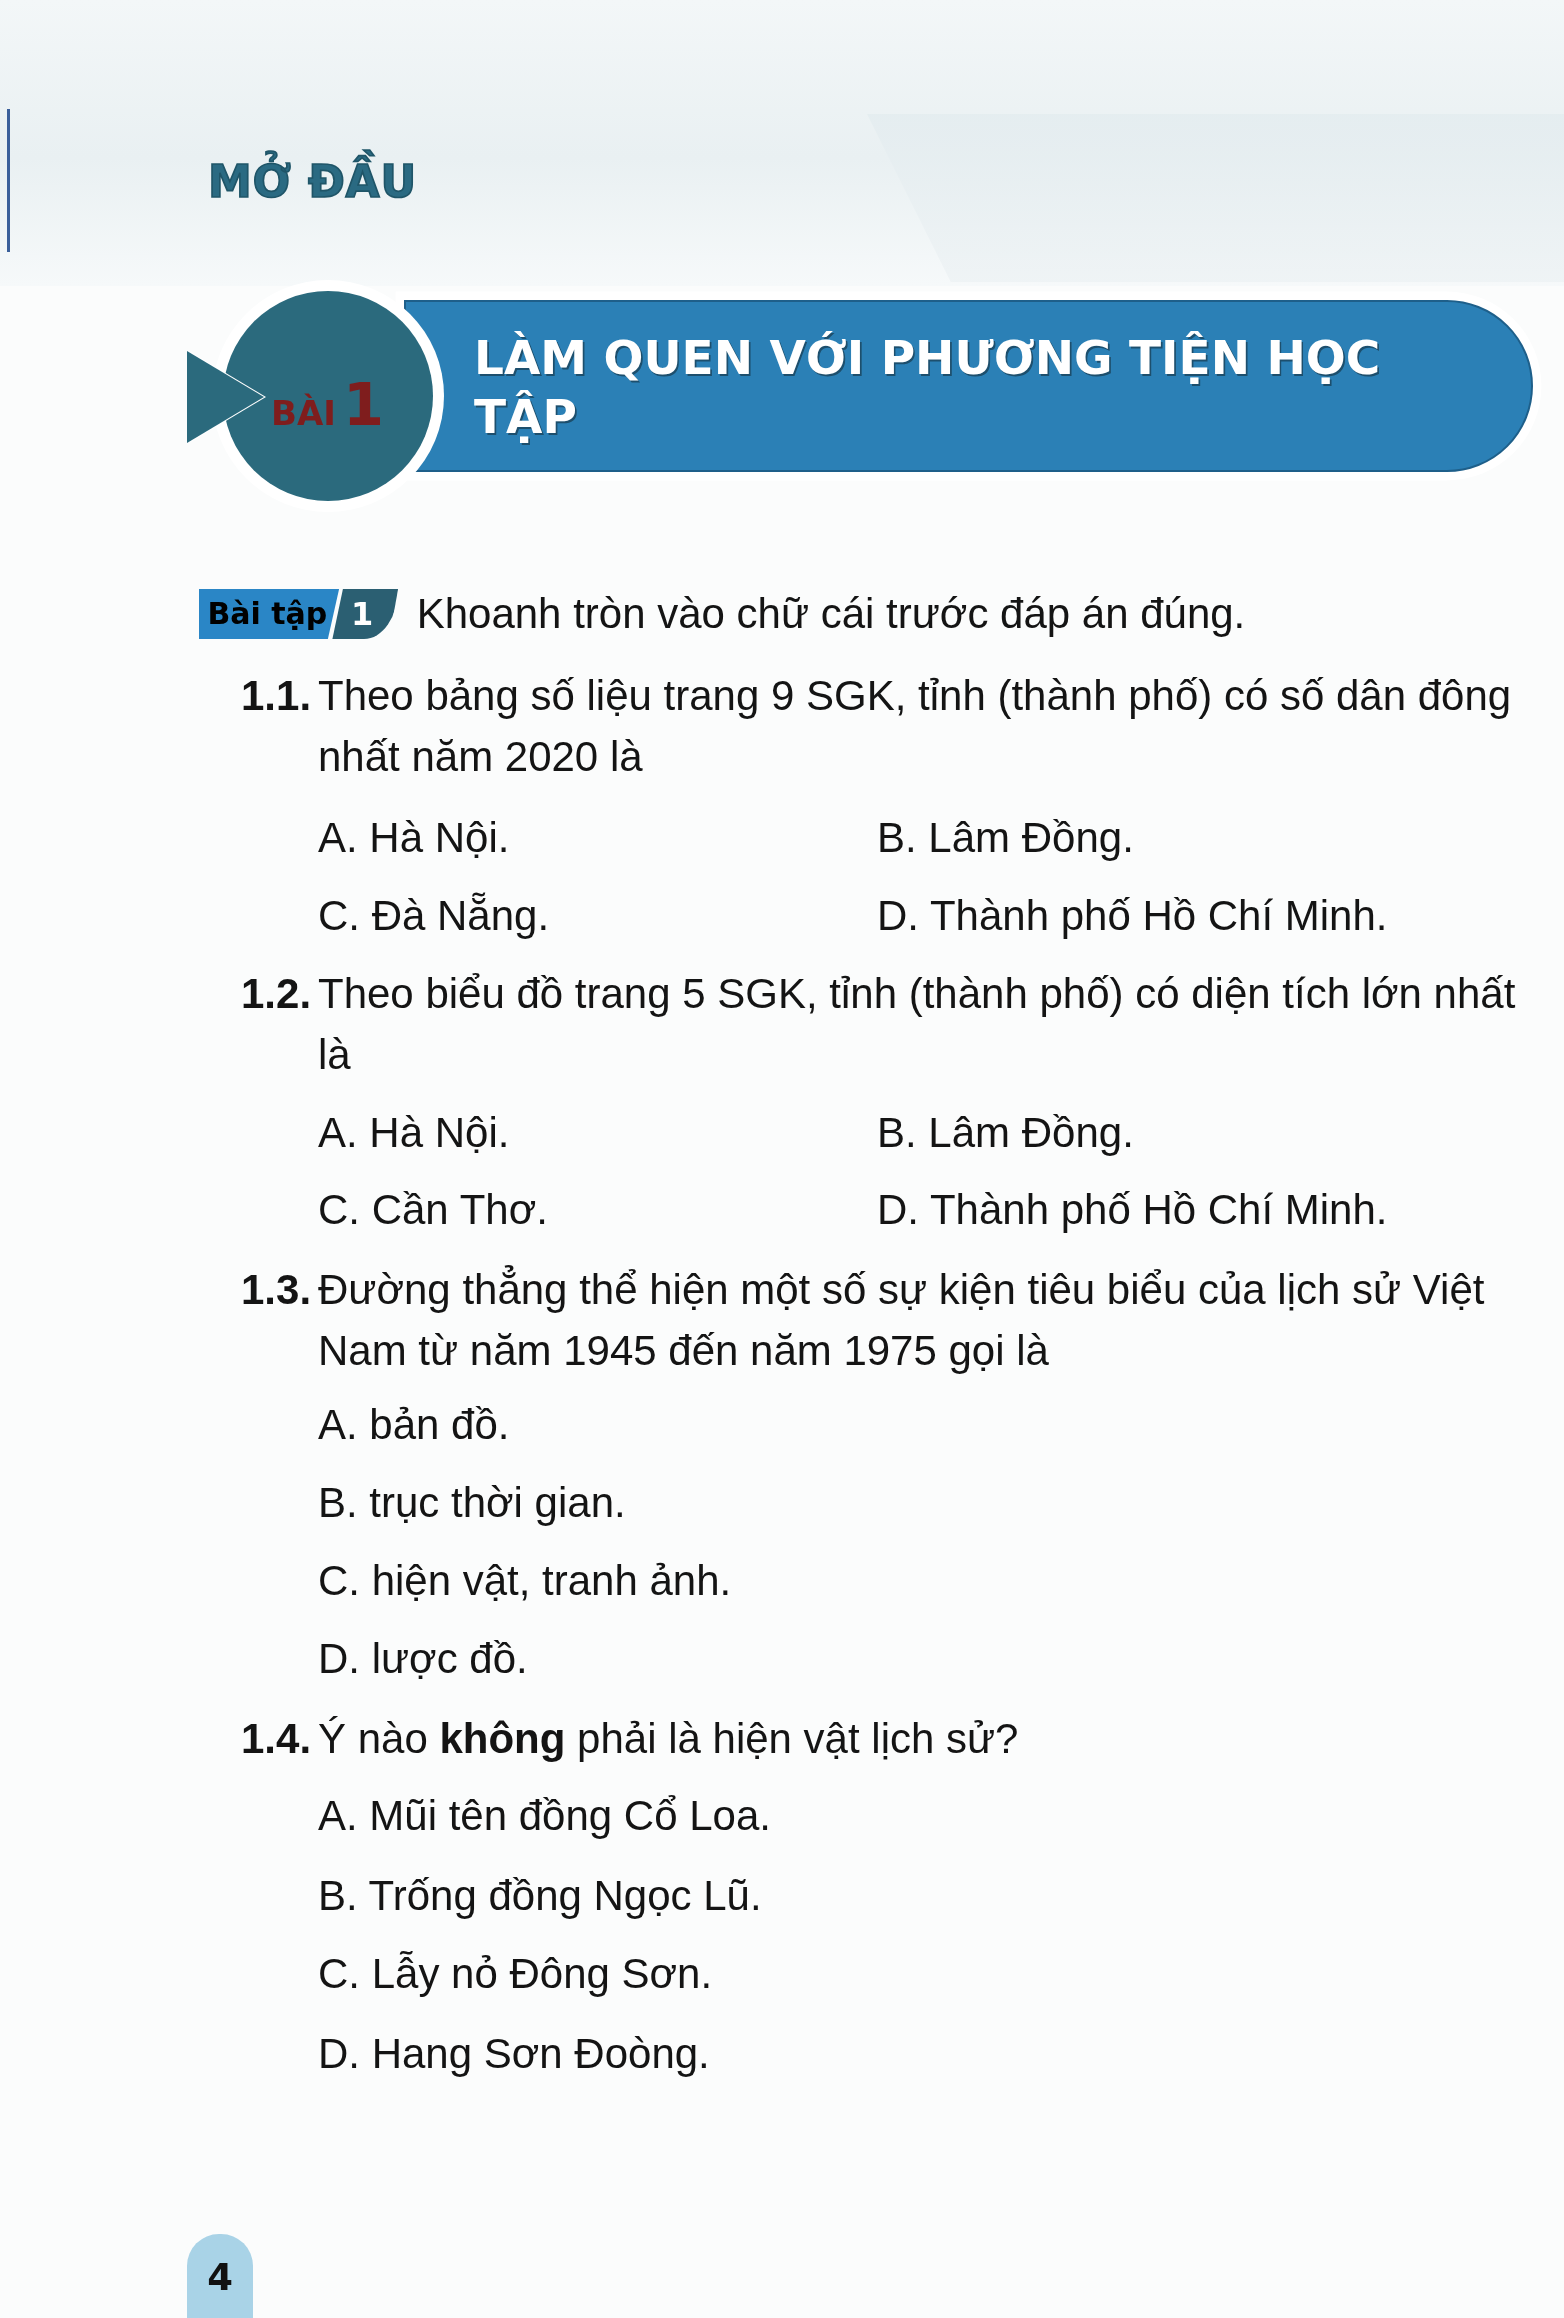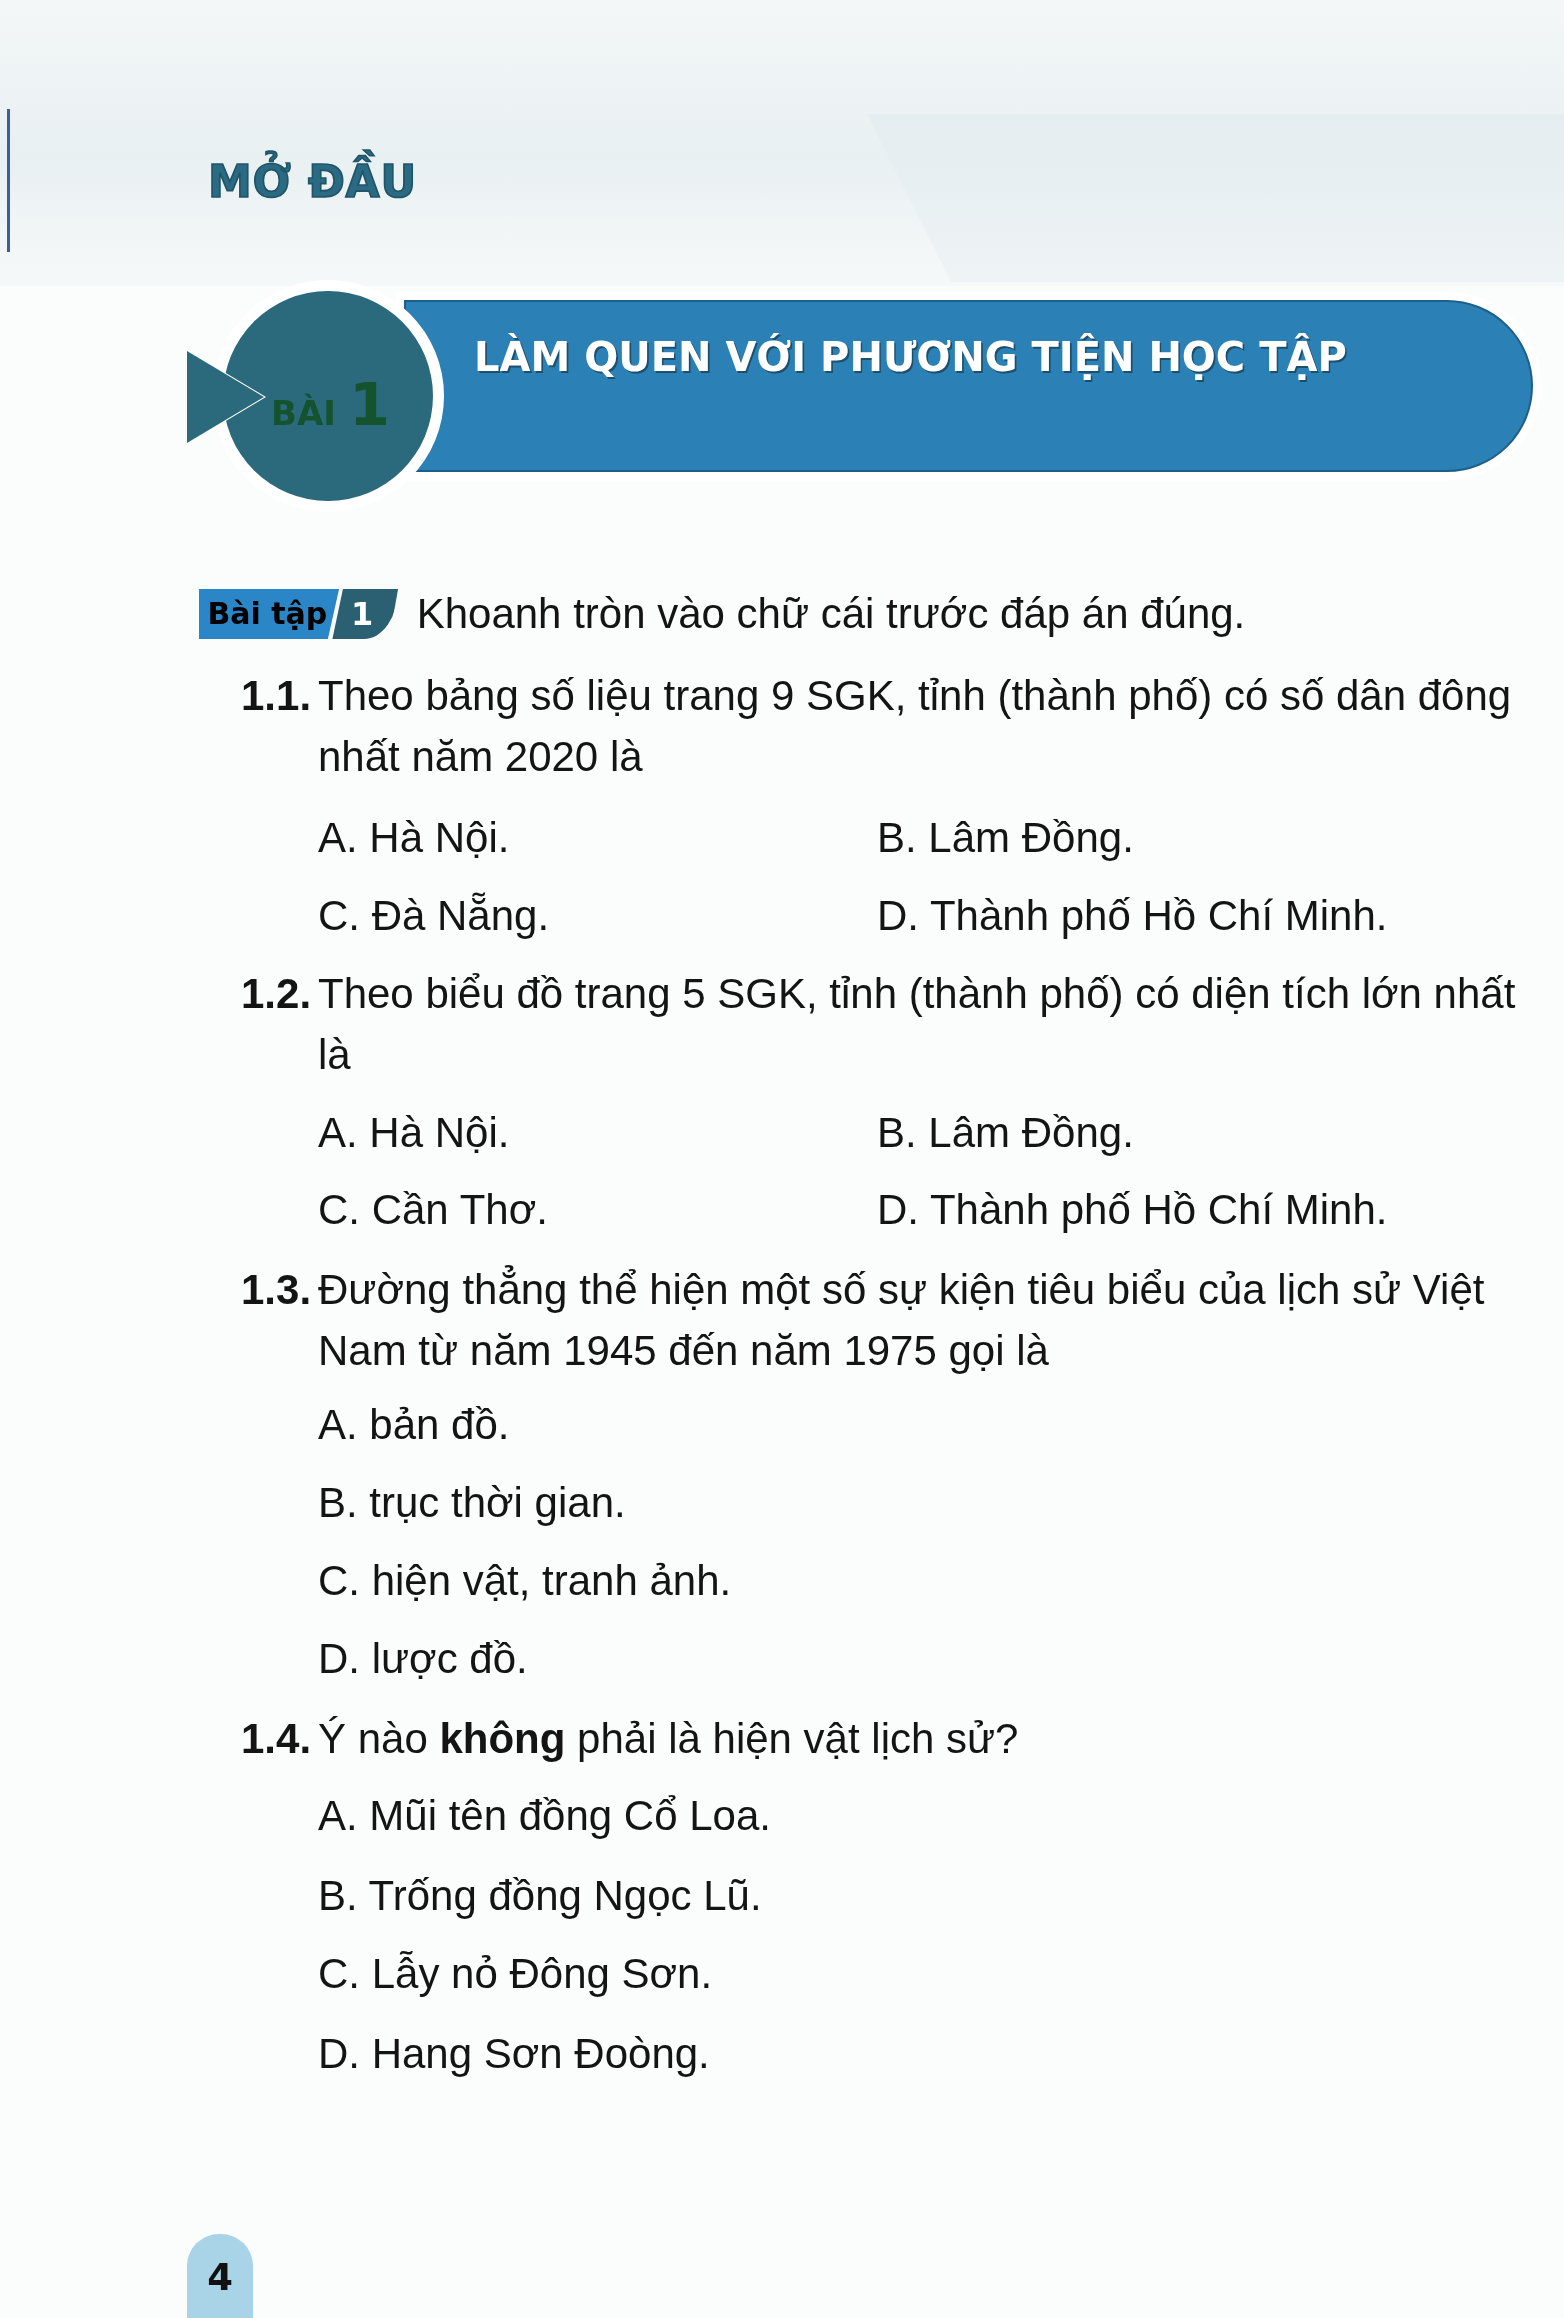--- a/index.html
+++ b/index.html
@@ -44,28 +44,28 @@
     border-radius: 50%; background: #2b6a7d;
   }
   .banner-arrow {
     position: absolute; left: 187px; top: 351px; width: 0; height: 0;
     border-top: 46px solid transparent; border-bottom: 46px solid transparent;
     border-left: 77px solid #2b6a7d;
     filter: drop-shadow(2.5px 0 0 #ffffff);
   }
   .lesson-label {
     position: absolute; left: 271px; top: 370px;
-    font-family: "DejaVu Sans", sans-serif; font-weight: bold; color: #14532d;
-    display: flex; align-items: baseline; gap: 13px;
+    font-family: "DejaVu Sans", sans-serif; font-weight: bold; color: #7f1d1d;
+    display: flex; align-items: baseline; gap: 7px;
   }
   .lesson-label .word { font-size: 34px; }
   .lesson-label .num { font-size: 59px; }
   .lesson-title {
     position: absolute; left: 474px; top: 328px; width: 1010px;
-    font-family: "DejaVu Sans", sans-serif; font-weight: bold; font-size: 40px;
+    font-family: "DejaVu Sans", sans-serif; font-weight: bold; font-size: 47px;
     line-height: 59px; color: #ffffff;
     text-shadow: 1.7px 1.7px 0 #1d4f6d;
   }
   
   .exercise-row {
     position: absolute; left: 199px; top: 589px; display: flex; align-items: center;
   }
   .ex-badge { display: flex; height: 50px; }
   .ex-badge-word {
     background: #2a86c6; color: #000000; font-family: "DejaVu Sans", sans-serif;

